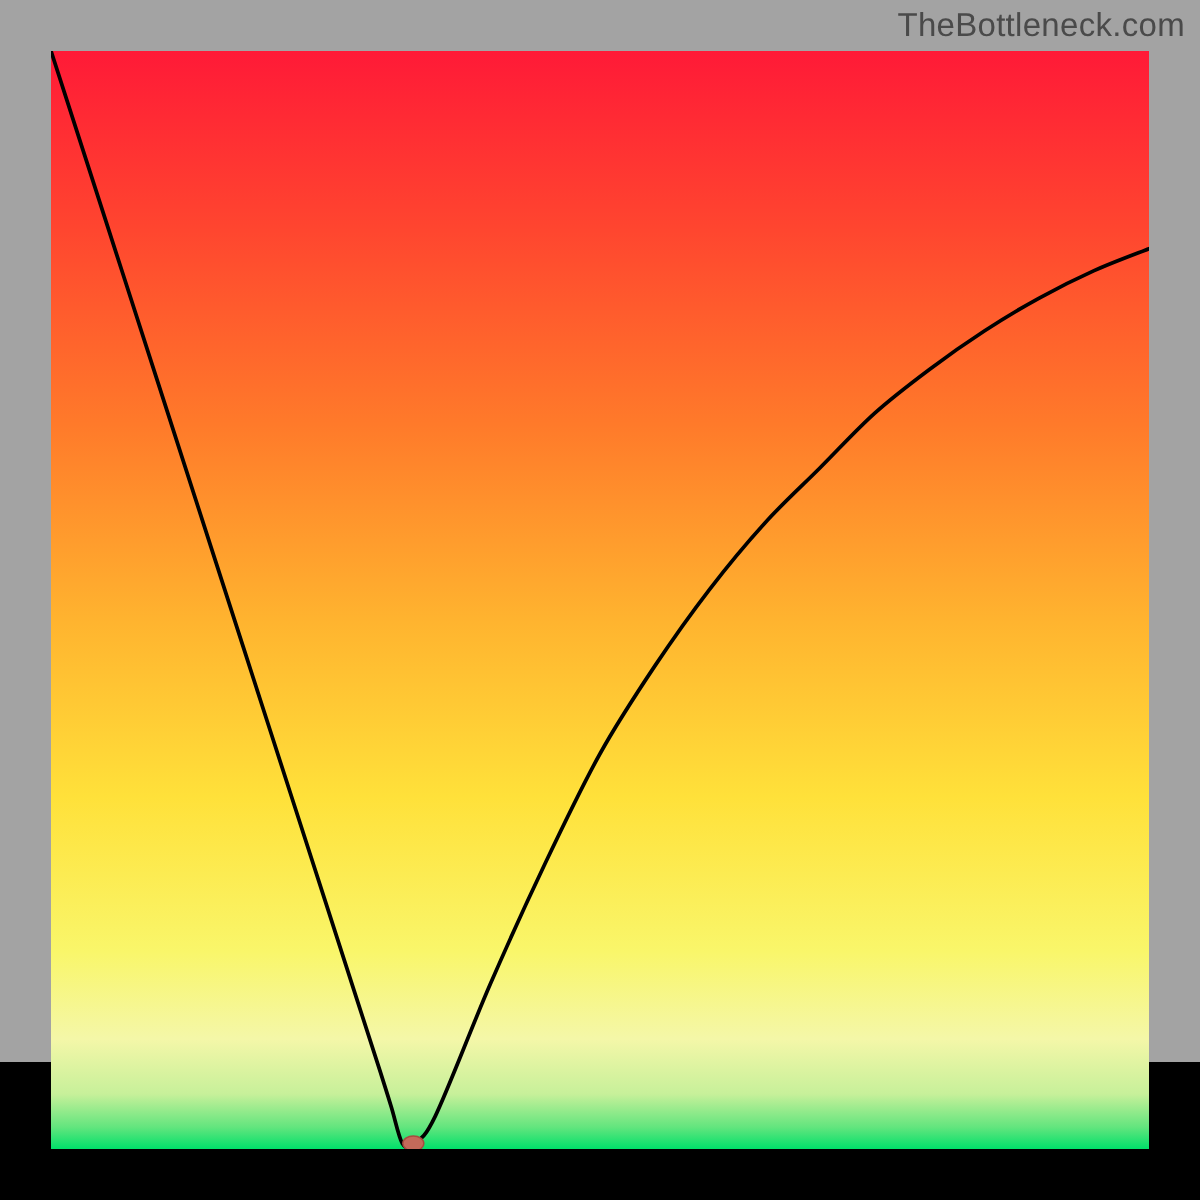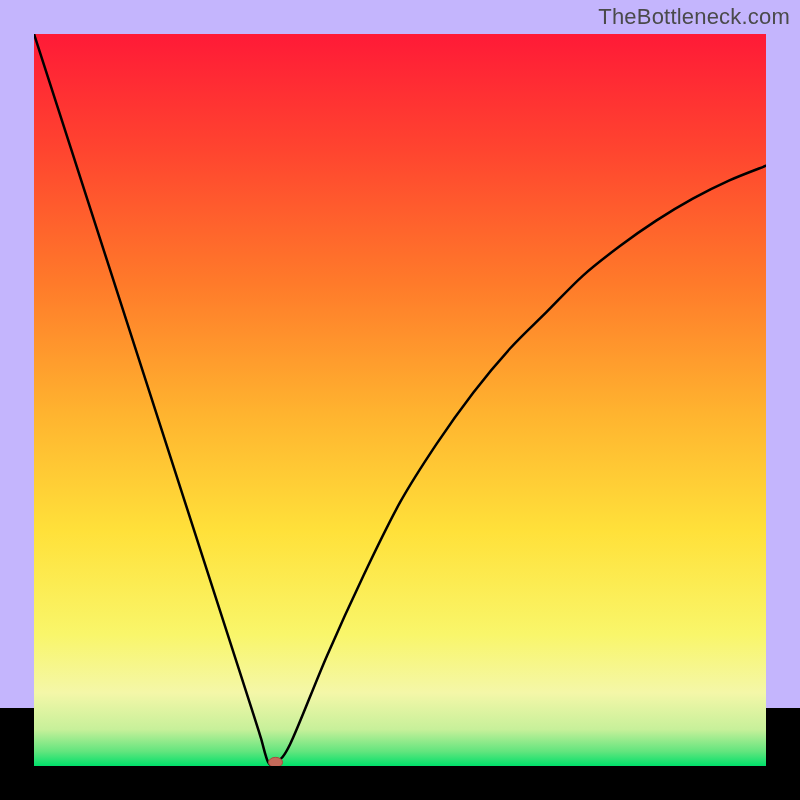--- a/index.html
+++ b/index.html
@@ -8,21 +8,21 @@
     width: 800px;
     height: 800px;
     background: #000;
     overflow: hidden;
     font-family: Arial, Helvetica, sans-serif;
   }
   .frame {
     position: relative;
     width: 800px;
     height: 708px;
-    background: #c4b5fd;
+    background: #a3a3a3;
   }
   .watermark {
     position: absolute;
     top: 4px;
     right: 10px;
     color: #4a4a4a;
     font-size: 22px;
     font-weight: 500;
     letter-spacing: 0.2px;
     z-index: 5;

